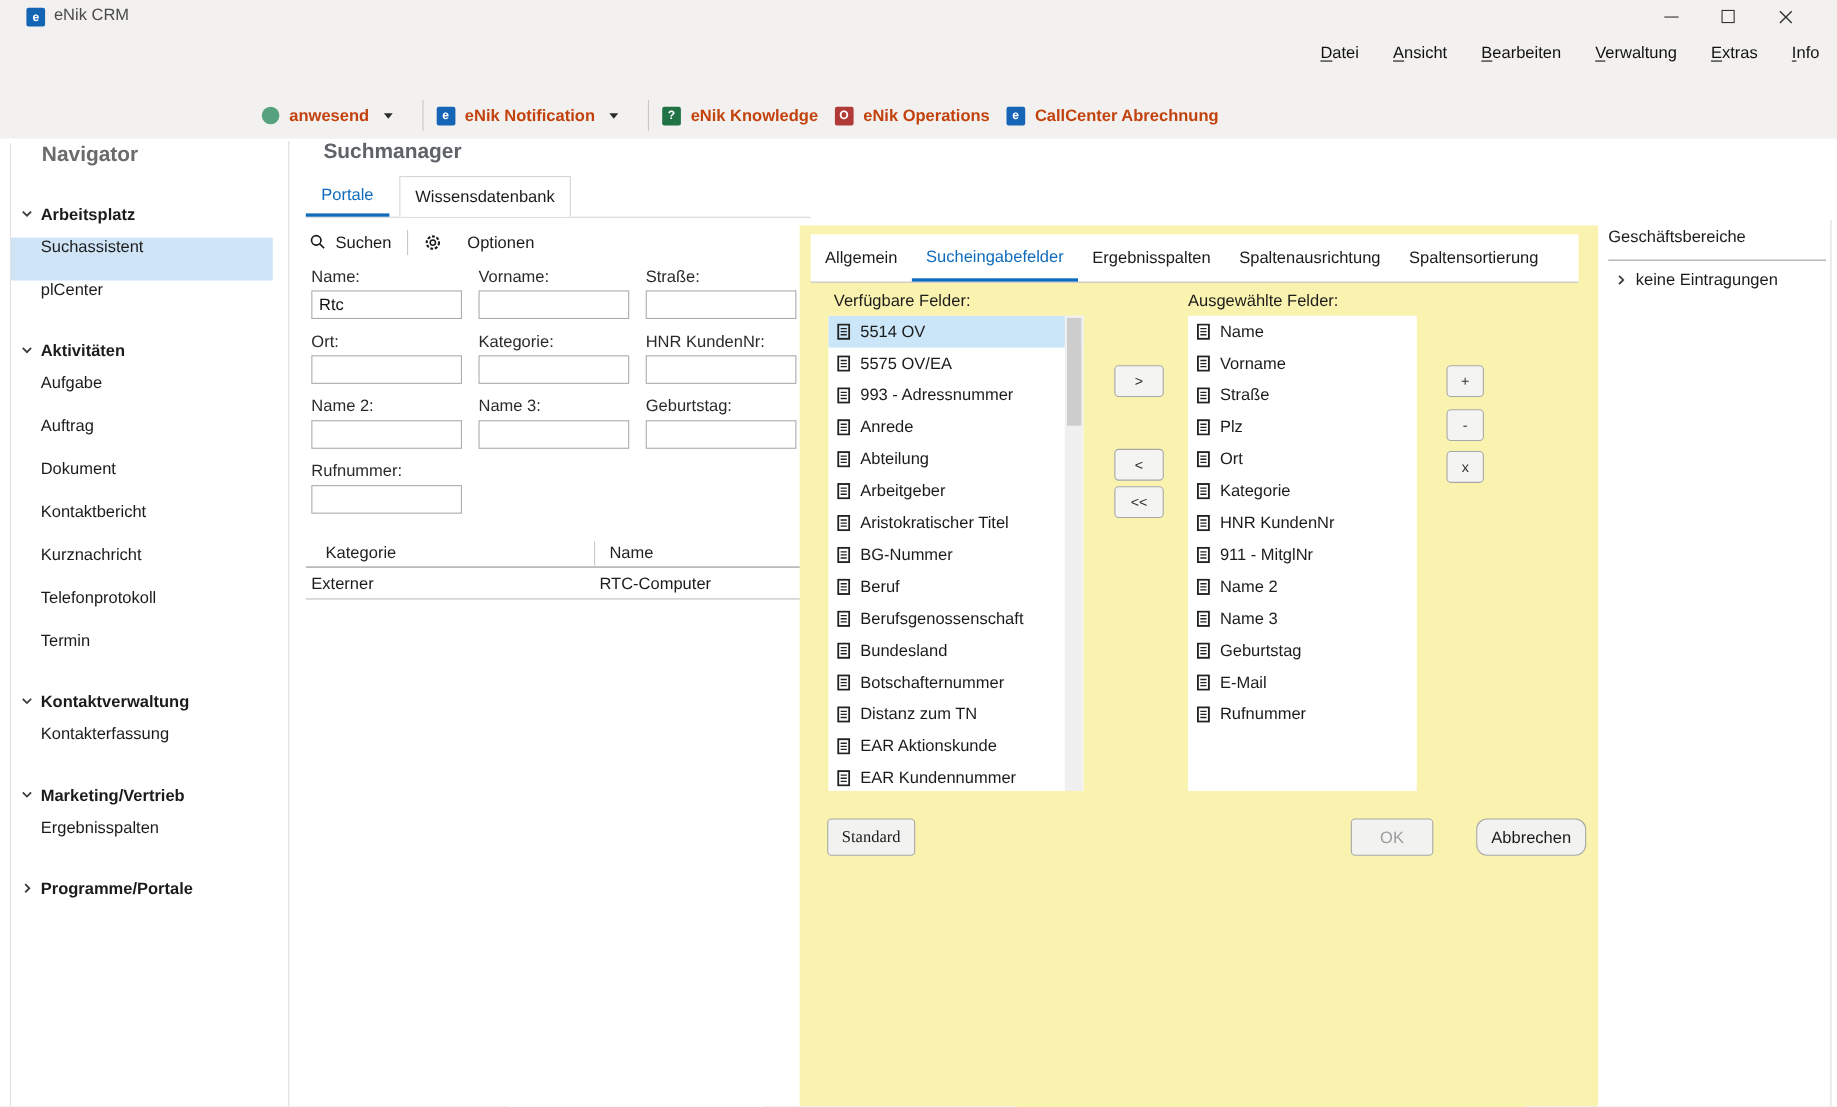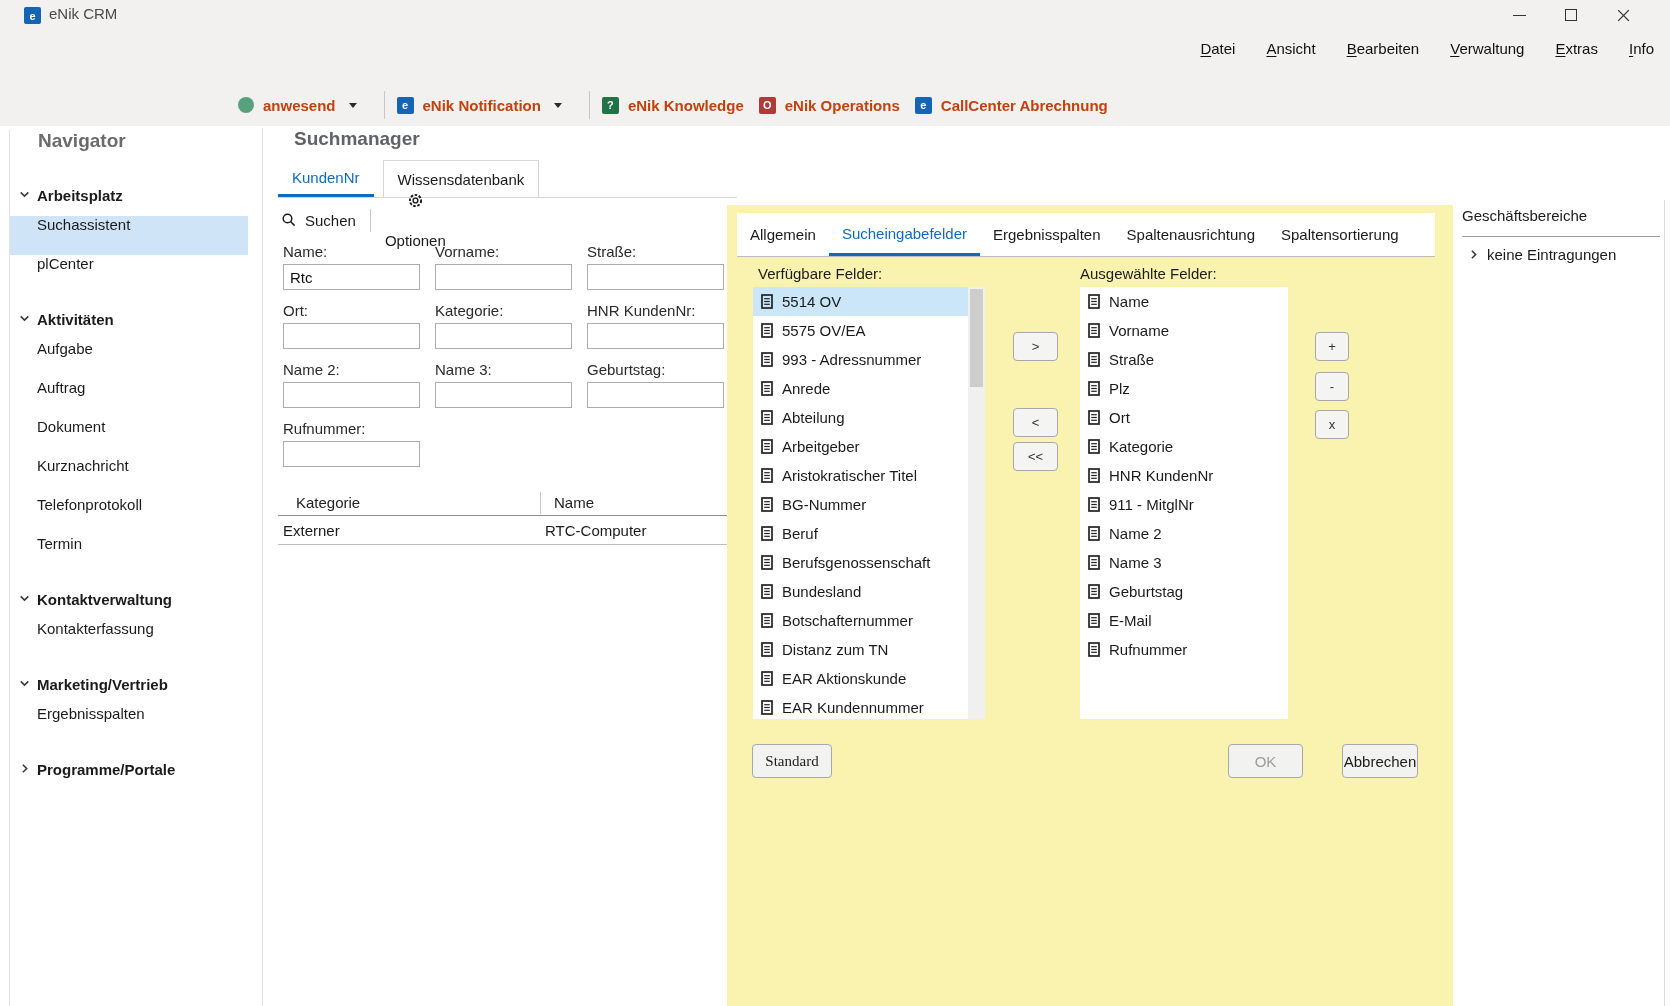--- a/index.html
+++ b/index.html
@@ -90,21 +90,21 @@
   .scrollbar { position:absolute; right:0; top:0; width:17px; height:432px; background:#f0f0f0; }
   .scroll-thumb { position:absolute; left:2px; top:2px; width:13px; height:98px; background:#cdcdcd; }
   .sm-btn { position:absolute; background:#f4f4f3; border:1px solid #a8a8a8; border-radius:4px; font:inherit;
             font-size:13px; color:#333; display:flex; align-items:center; justify-content:center; cursor:default; }
   .transfer { left:286px; width:45px; height:29px; }
   .order { left:588px; width:34px; height:29px; }
   .dlg-btn { position:absolute; top:539px; height:34px; background:#f2f2f1; border:1px solid #a8a8a8; border-radius:4px;
              font:inherit; font-size:15px; color:#1b1b1b; }
   #btn-standard { left:25px; width:80px;font-family:Liberation Serif, serif; }
   #btn-ok { left:501px; width:75px; color:#9d9d9d; }
-  #btn-cancel { left:615px; width:76px; }
+  #btn-cancel { left:615px; width:100px;border-radius:10px; }
 
   
   #right-panel { position:absolute; left:1453px; top:200px; width:217px; height:806px; background:#fff; }
   .rp-title { position:absolute; left:9px; top:7px; font-size:15px; color:#1b1b1b; }
   .rp-rule { position:absolute; left:9px; top:36px; width:198px; border-top:1px solid #9e9e9e; }
   .rp-row { position:absolute; left:14px; top:46px; display:flex; align-items:center; gap:7px; }
   .right-edge { position:absolute; left:1664px; top:200px; width:1px; height:806px; background:#dcdcdc; }
 </style>
 </head>
 <body>
@@ -188,20 +188,23 @@
       <div class="nav-item">
         <span class="lbl">Aufgabe</span>
       </div>
       <div class="nav-item">
         <span class="lbl">Auftrag</span>
       </div>
       <div class="nav-item">
         <span class="lbl">Dokument</span>
       </div>
       <div class="nav-item">
+        <span class="lbl">Kontaktbericht</span>
+      </div>
+      <div class="nav-item">
         <span class="lbl">Kurznachricht</span>
       </div>
       <div class="nav-item">
         <span class="lbl">Telefonprotokoll</span>
       </div>
       <div class="nav-item">
         <span class="lbl">Termin</span>
       </div>
       <div class="nav-header">
         <svg class="chev" width="13" height="13" viewBox="0 0 12 12">
@@ -224,33 +227,33 @@
       <div class="nav-header">
         <svg class="chev" width="13" height="13" viewBox="0 0 12 12">
           <path d="M4.5 2.5 8 6 4.5 9.5" fill="none" stroke="#3b3b3b" stroke-width="1.5"></path>
         </svg>
         <span class="lbl">Programme/Portale</span>
       </div>
     </div>
 
   <div class="page-title">Suchmanager</div>
   <div id="main-tabs">
-      <div class="m-tab active">KundenNr</div>
+      <div class="m-tab active">Portale</div>
       <div class="m-tab boxed">Wissensdatenbank</div>
     </div>
   <div id="actions">
       <div style="display: flex; align-items: center; gap: 8px;">
         <svg width="16" height="16" viewBox="0 0 16 16">
           <circle cx="6.5" cy="6.5" r="4.3" fill="none" stroke="#1a1a1a" stroke-width="1.5"></circle>
           <line x1="9.8" y1="9.8" x2="13.6" y2="13.6" stroke="#1a1a1a" stroke-width="1.5"></line>
         </svg>
         <span>Suchen</span>
       </div>
       <div class="act-sep"></div>
-      <div style="display: flex; align-items: center; gap: 23px; flex-direction: column;">
+      <div style="display: flex; align-items: center; gap: 23px;">
         <svg width="17" height="17" viewBox="0 0 17 17">
           <circle cx="8.5" cy="8.5" r="5.6" fill="none" stroke="#1a1a1a" stroke-width="1.9" stroke-dasharray="2.6 1.55"></circle>
           <circle cx="8.5" cy="8.5" r="2.4" fill="none" stroke="#1a1a1a" stroke-width="1.4"></circle>
         </svg>
         <span>Optionen</span>
       </div>
     </div>
   <div id="search-form">
       <div><div class="field-label">Name:</div><input class="field-input" value="Rtc" style=""></div>
       <div><div class="field-label">Vorname:</div><input class="field-input" style=""></div>

